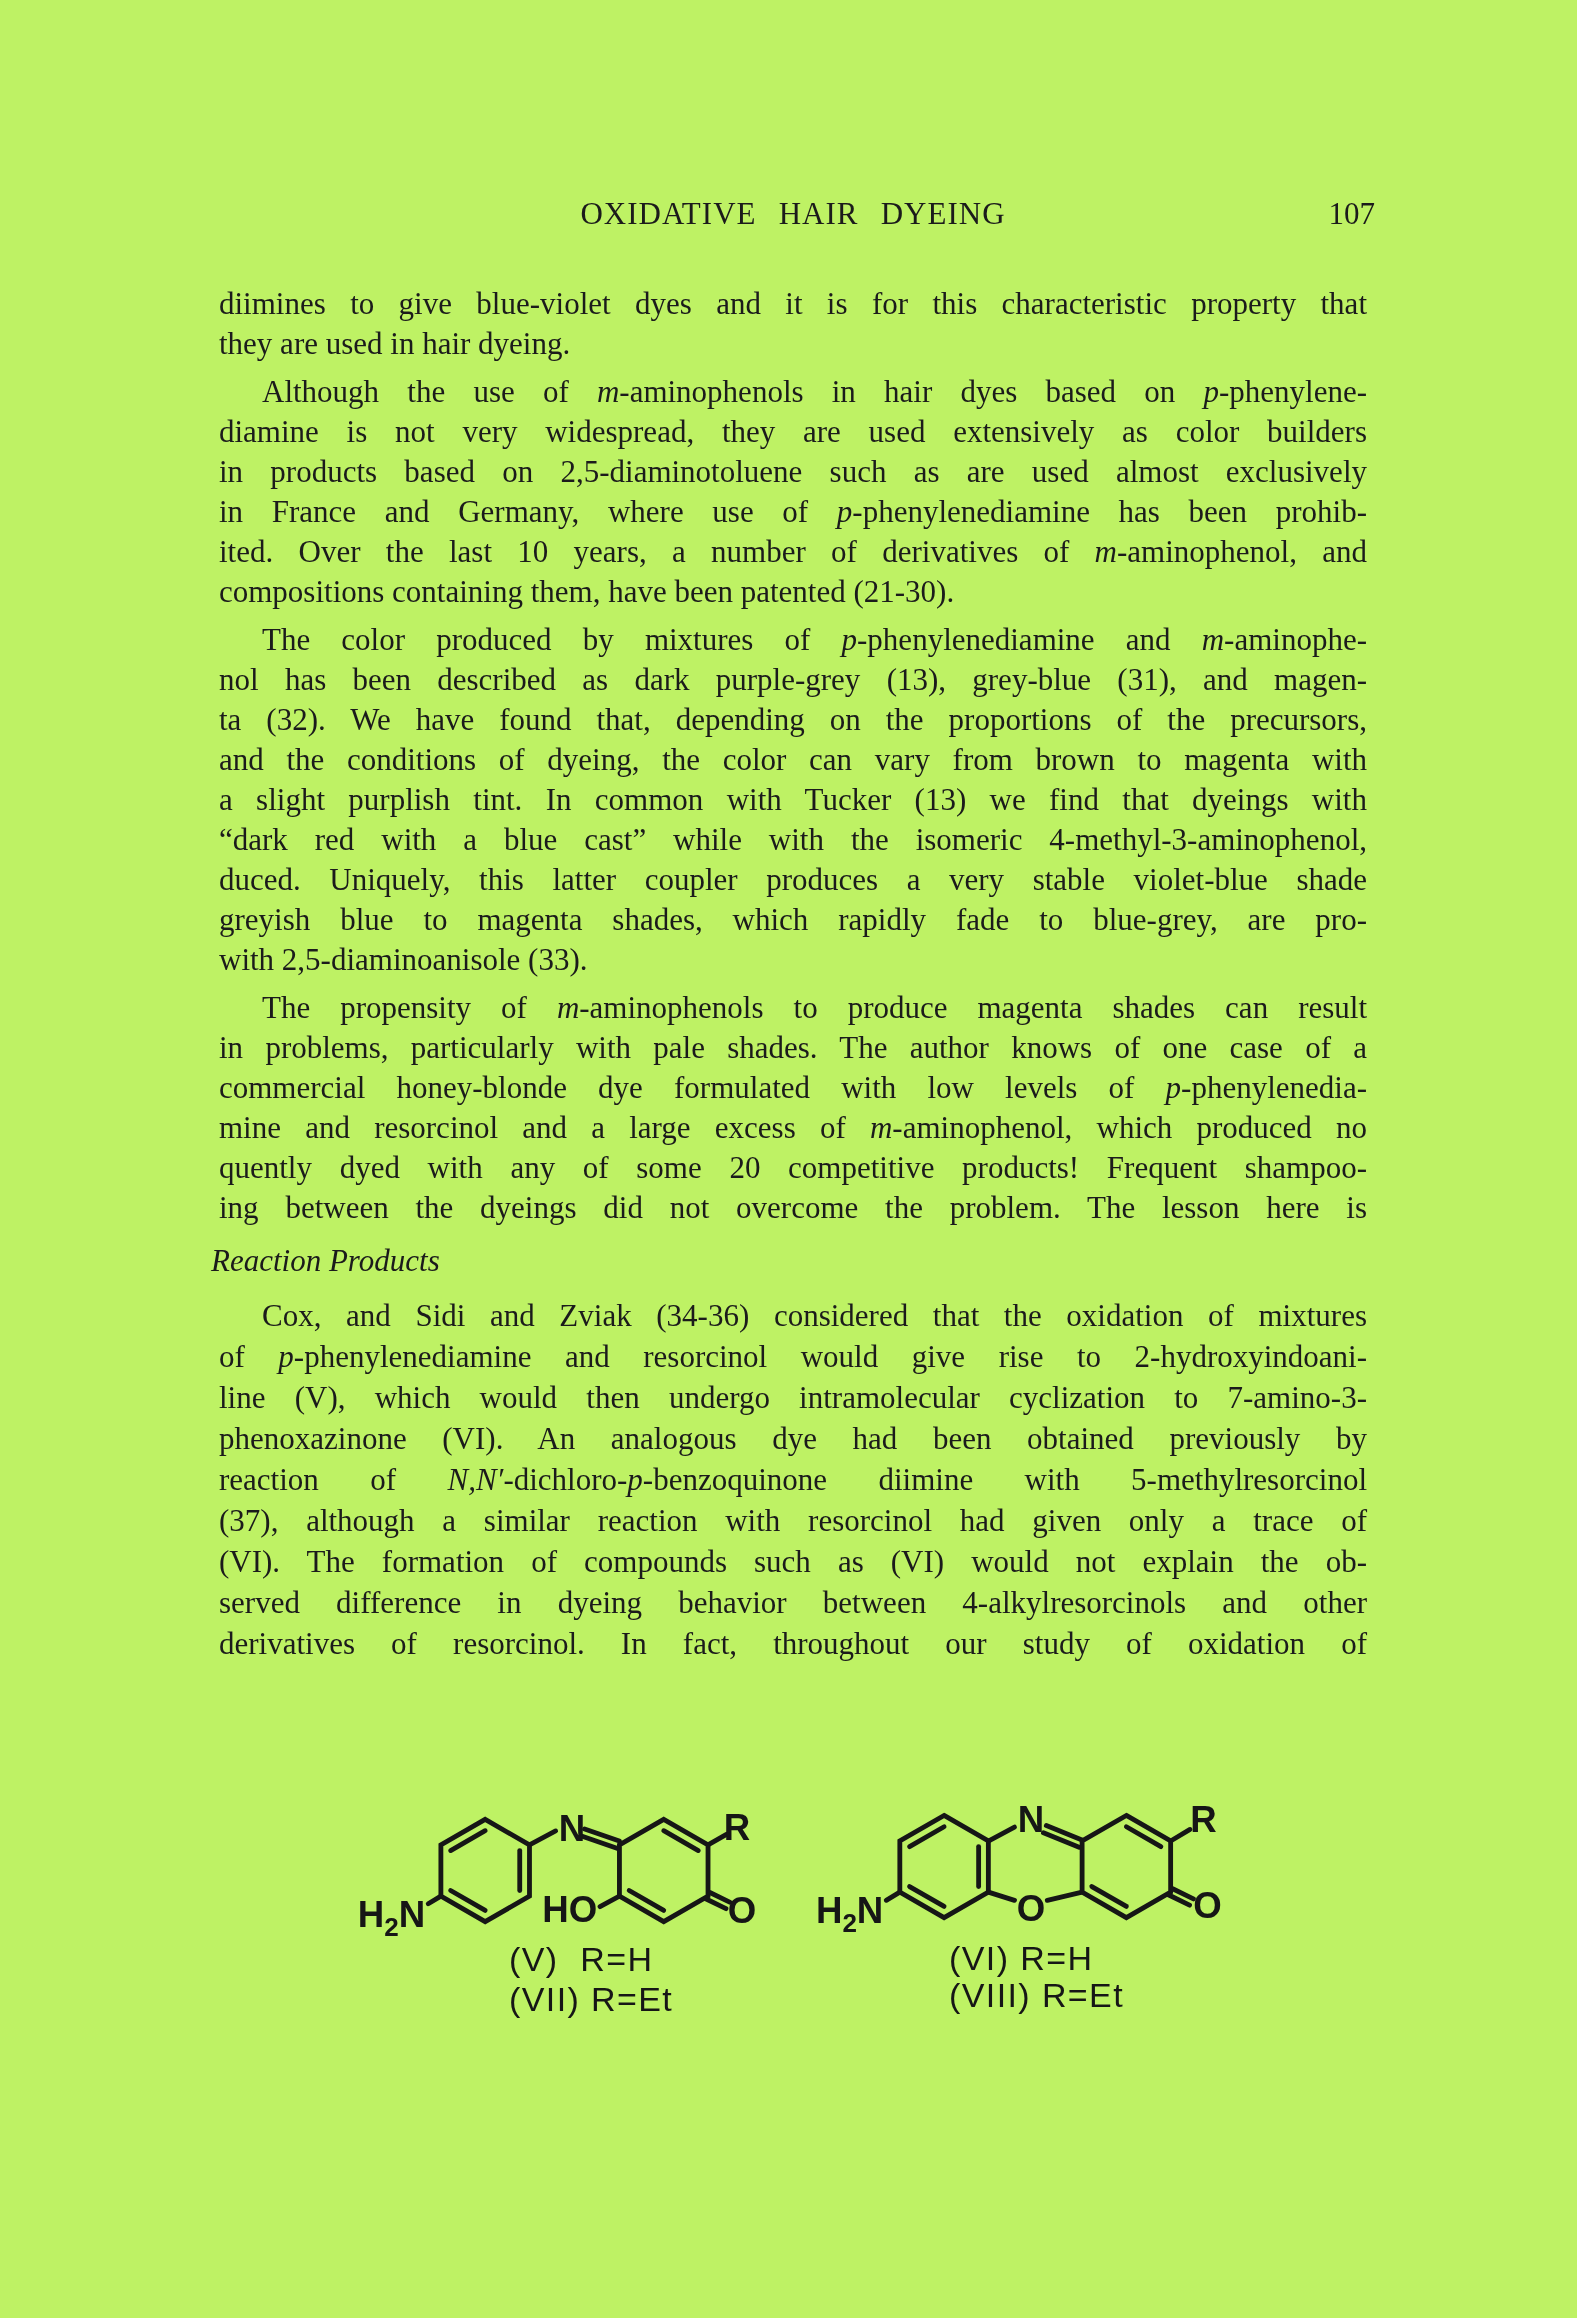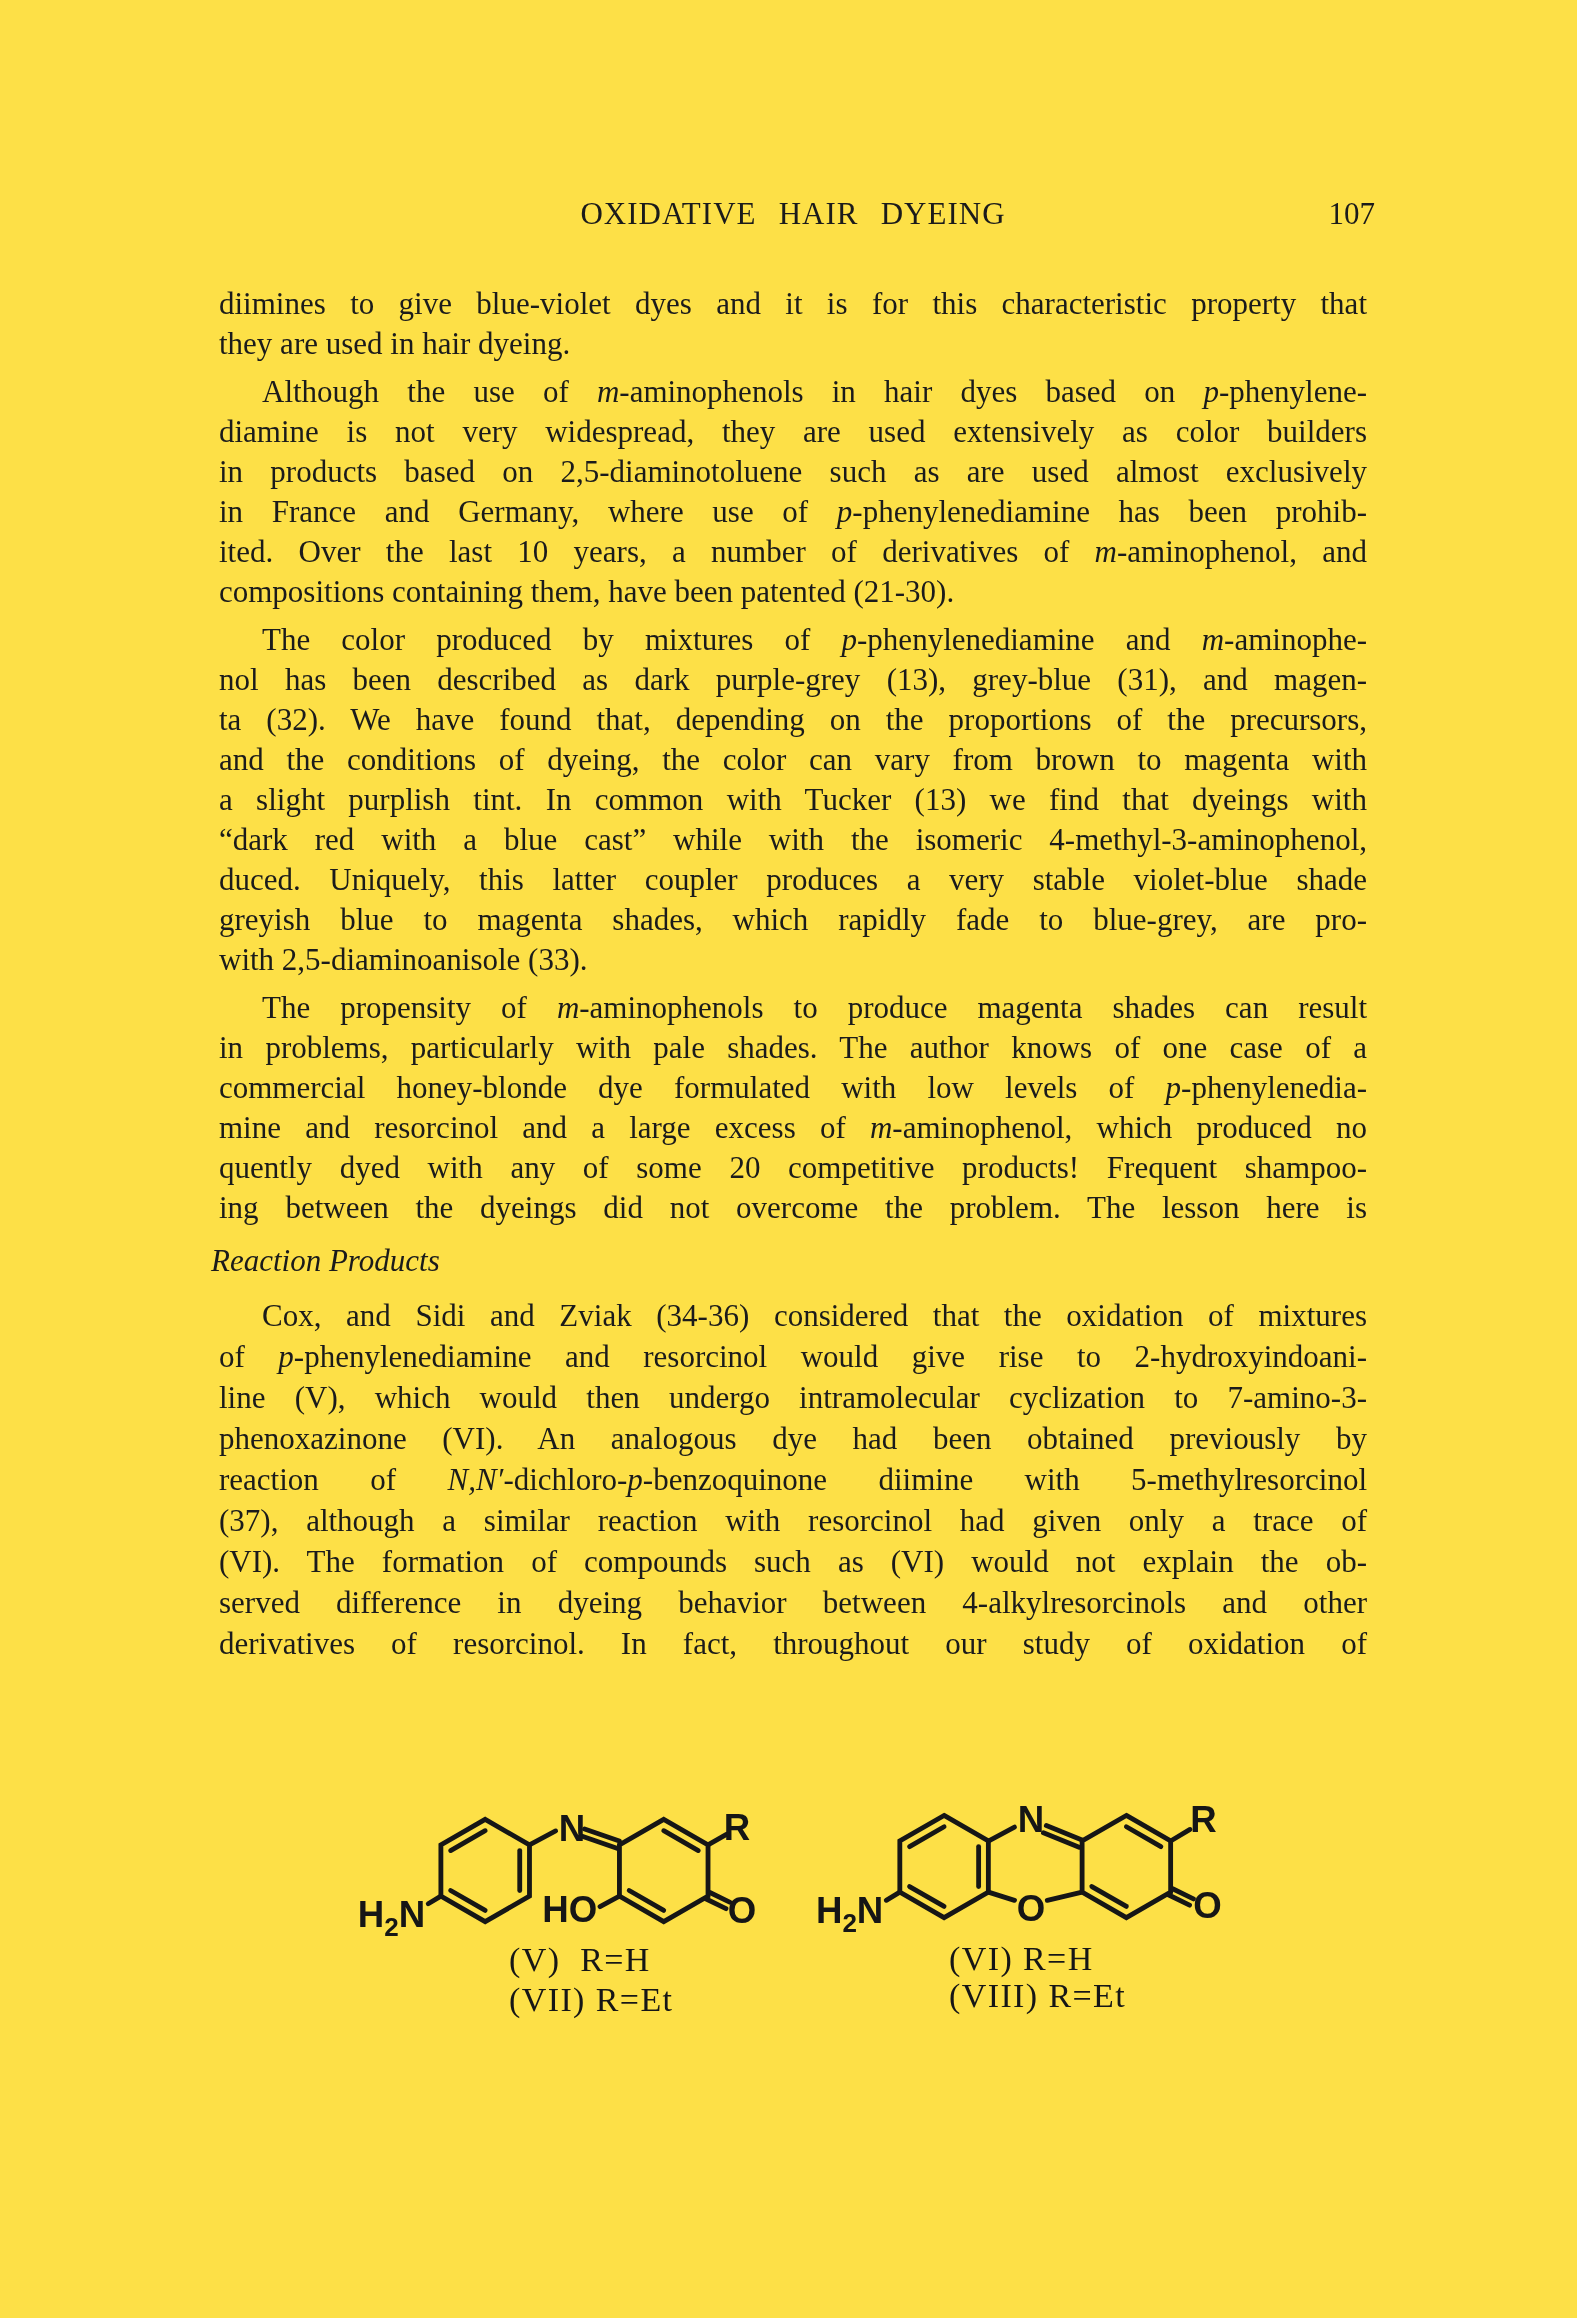--- a/index.html
+++ b/index.html
@@ -1,19 +1,19 @@
 <!DOCTYPE html>
 <html><head>
 <meta charset="utf-8">
 <style>
   html,body{margin:0;padding:0;}
   .page{
     position:relative;
     width:1578px;height:2318px;
-    background:#fde047;
+    background:#bef264;
     color:#1b1b1b;
     font-family:"Liberation Serif","DejaVu Serif",serif;
     overflow:hidden;
   }
   
   .running-header{position:absolute;top:196px;left:211px;width:1164px;height:41px;font-size:31px;}
   .header-title{position:absolute;left:0;right:0;text-align:center;letter-spacing:1px;word-spacing:13.5px;}
   .page-num{position:absolute;right:0;top:0;text-align:right;}
   
   .body-text{
@@ -39,21 +39,21 @@
   .figure{position:absolute;left:0;top:0;right:0;bottom:0;}
   .struct-svg{position:absolute;}
   .struct-svg path,.struct-svg line{stroke:#161616;stroke-width:5;fill:none;stroke-linecap:round;}
   .struct-svg text{
     font-family:"Liberation Sans","DejaVu Sans",sans-serif;
     font-size:38px;font-weight:600;fill:#161616;stroke:none;
   }
   .struct-svg .sub{font-size:27px;}
   .struct-label{
     position:absolute;
-    font-family:Liberation Serif, serif;
+    font-family:Liberation Sans, sans-serif;
     font-size:34px;letter-spacing:1.4px;color:#161616;
     white-space:pre;line-height:41px;
   }
 </style>
 </head>
 <body>
 
 <div class="page">
 
   <div class="running-header">

